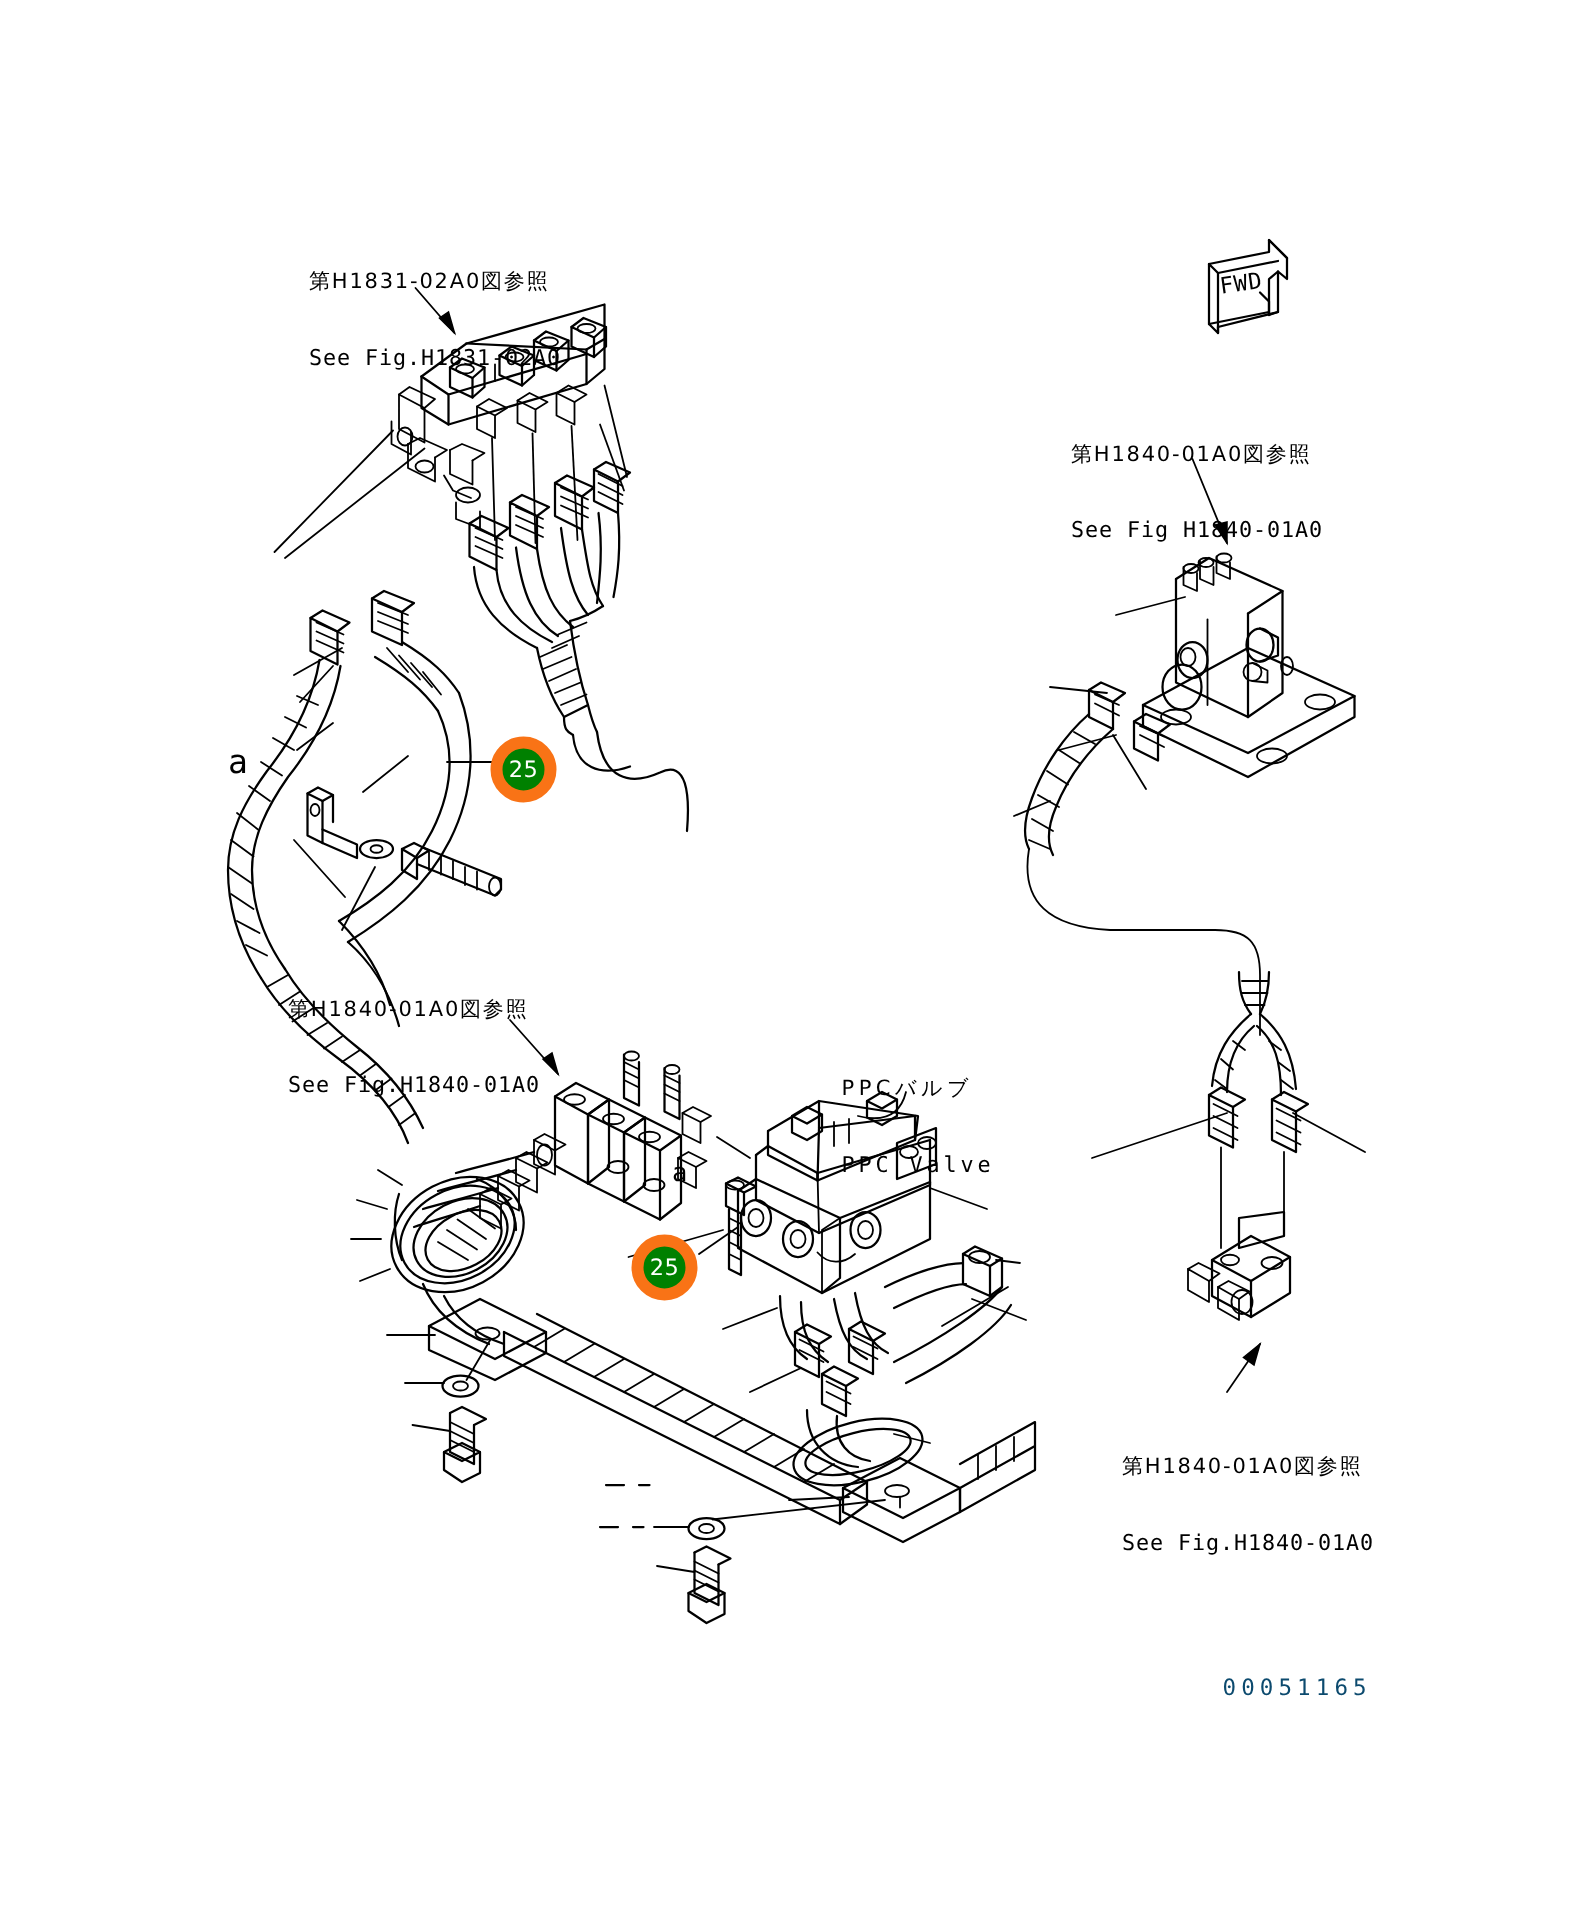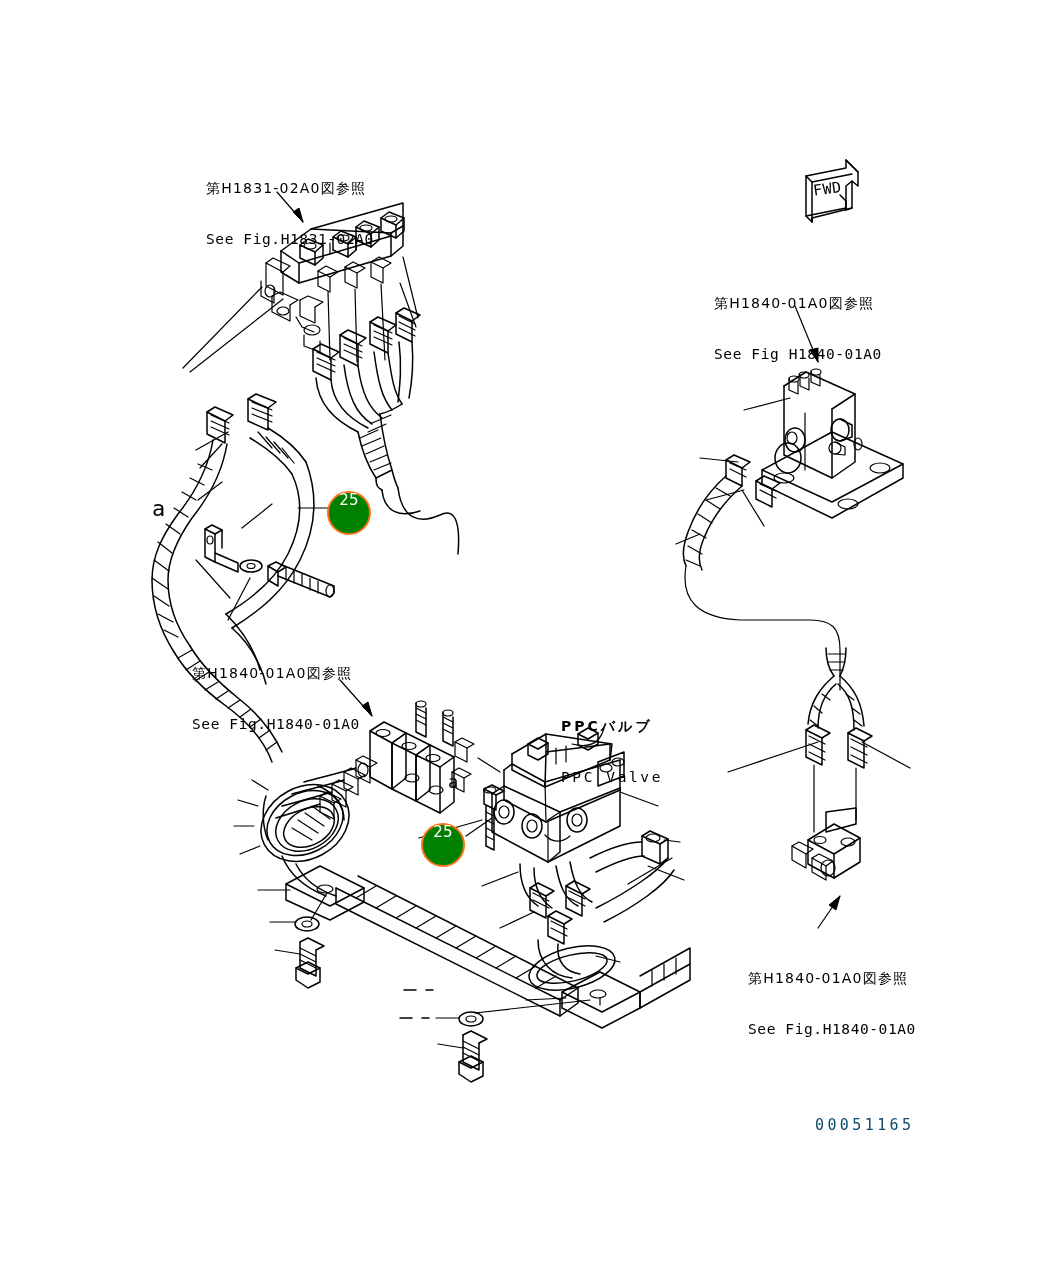--- a/index.html
+++ b/index.html
@@ -49,24 +49,24 @@
     font-size: 15px;
     letter-spacing: 3.4px;
     color: #0c4a6e;
   }
   .callout {
     position: absolute;
     width: 44px;
     height: 44px;
     border-radius: 50%;
     background: #008000;
-    border: 2px solid #f97316;
+    border: 8px solid #f97316;
     box-sizing: border-box;
     display: flex;
-    align-items: flex-start;
+    align-items: center;
     justify-content: center;
   }
   .callout span {
     font-family: "DejaVu Sans", sans-serif;
     font-size: 15px;
     color: #ffffff;
     line-height: 1;
     letter-spacing: 0.3px;
   }
   .fwd-text {
@@ -620,21 +620,21 @@
     <span class="ln cap-jp">第H1840-01A0図参照</span>
     <span class="ln">See Fig.H1840-01A0</span>
   </div>
 
   <div class="cap" style="left:748px; top:936px;">
     <span class="ln cap-jp">第H1840-01A0図参照</span>
     <span class="ln">See Fig.H1840-01A0</span>
   </div>
 
   <div class="cap" style="left:561px; top:684px; letter-spacing:2.6px;">
-    <span class="ln cap-jp" style="letter-spacing:3px;font-weight:bold;">PPCバルブ</span>
+    <span class="ln cap-jp" style="letter-spacing:3px;">PPCバルブ</span>
     <span class="ln" style="letter-spacing:2.6px;">PPC Valve</span>
   </div>
 
   <div class="fwd-text" style="left:812px; top:182px; transform:rotate(-8deg); transform-origin:left top;">
     <span>FWD</span>
   </div>
 
   <div class="alpha-label" style="left:152px; top:496px; font-size:22px;">
     <span>a</span>
   </div>

